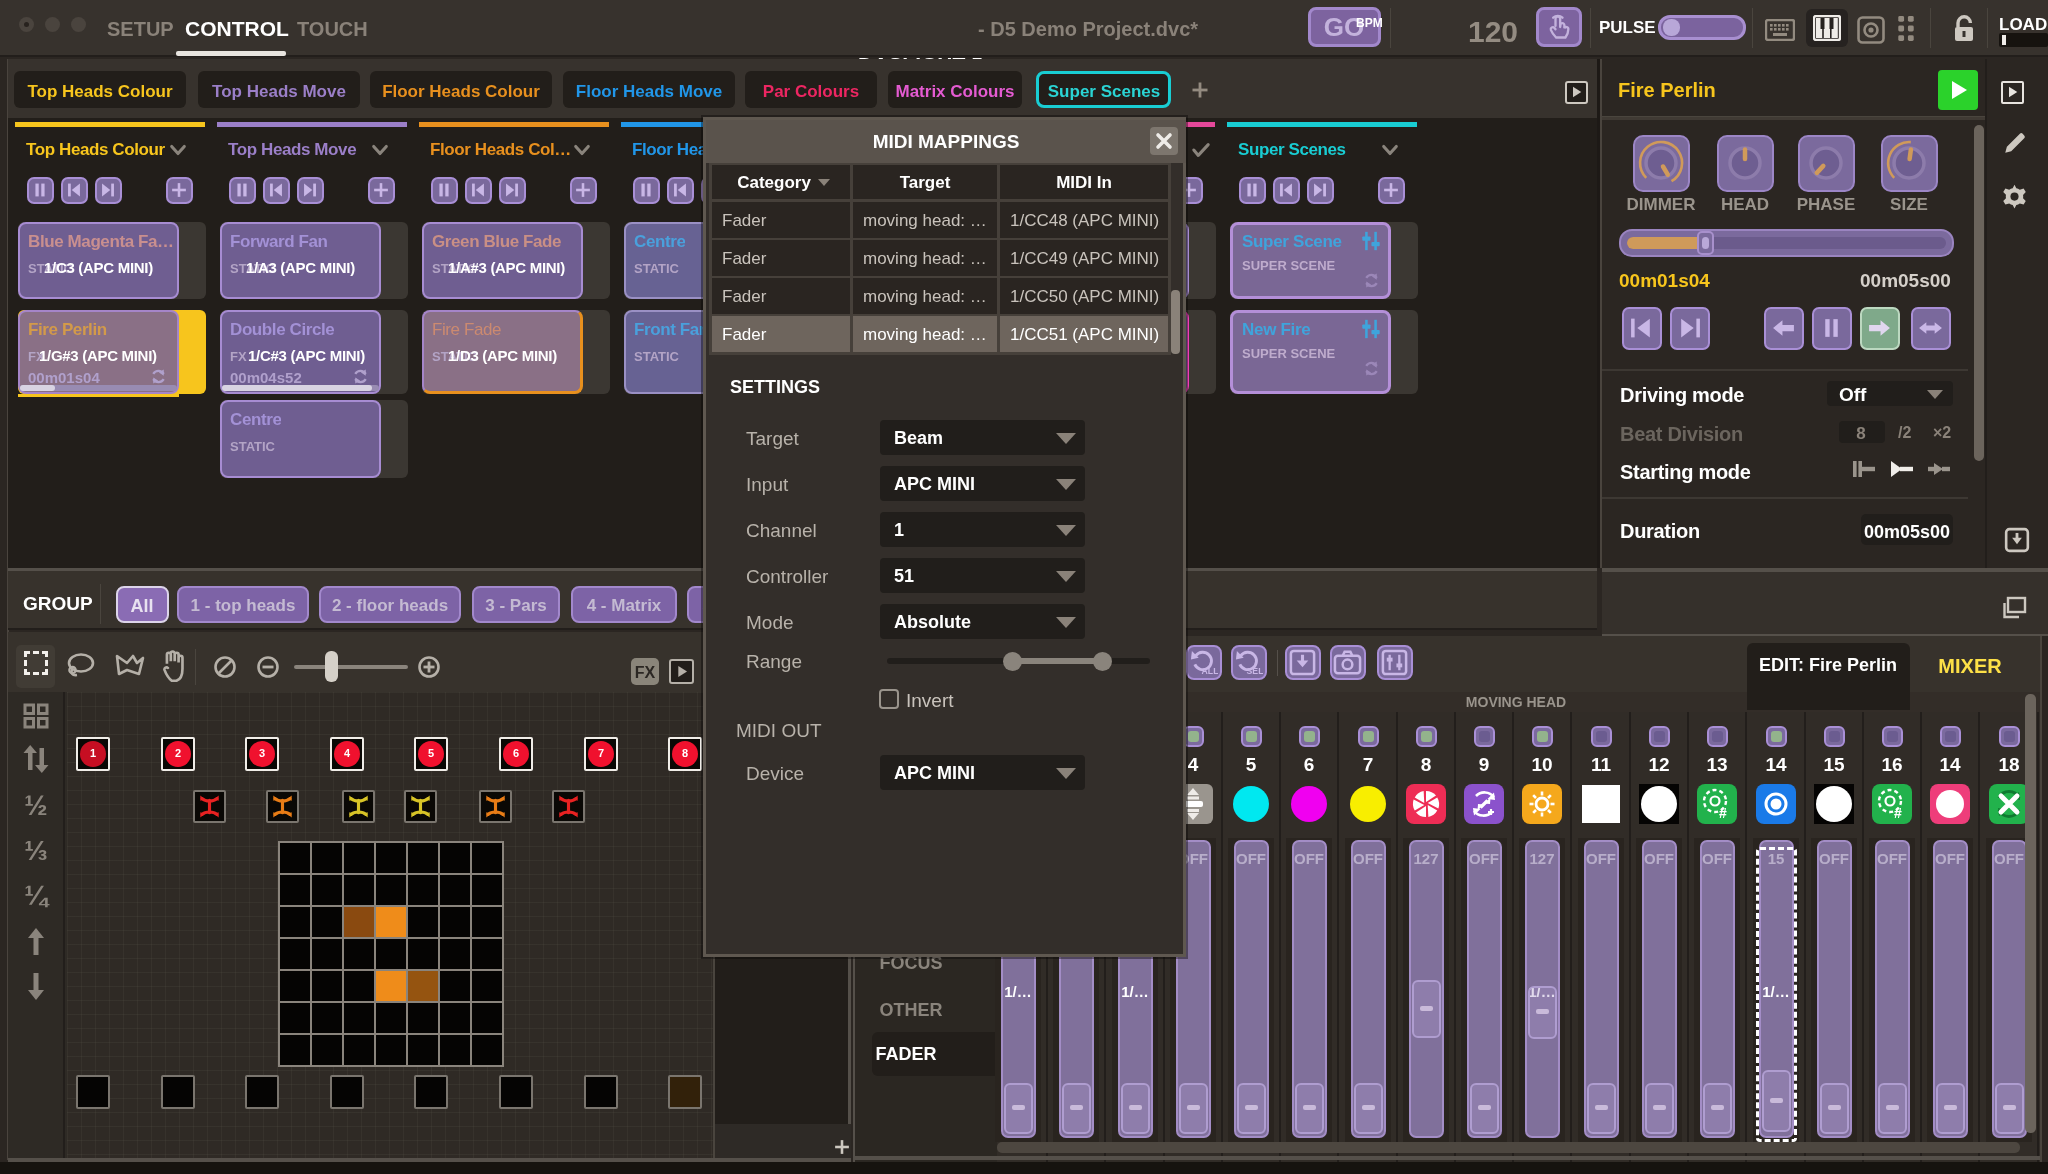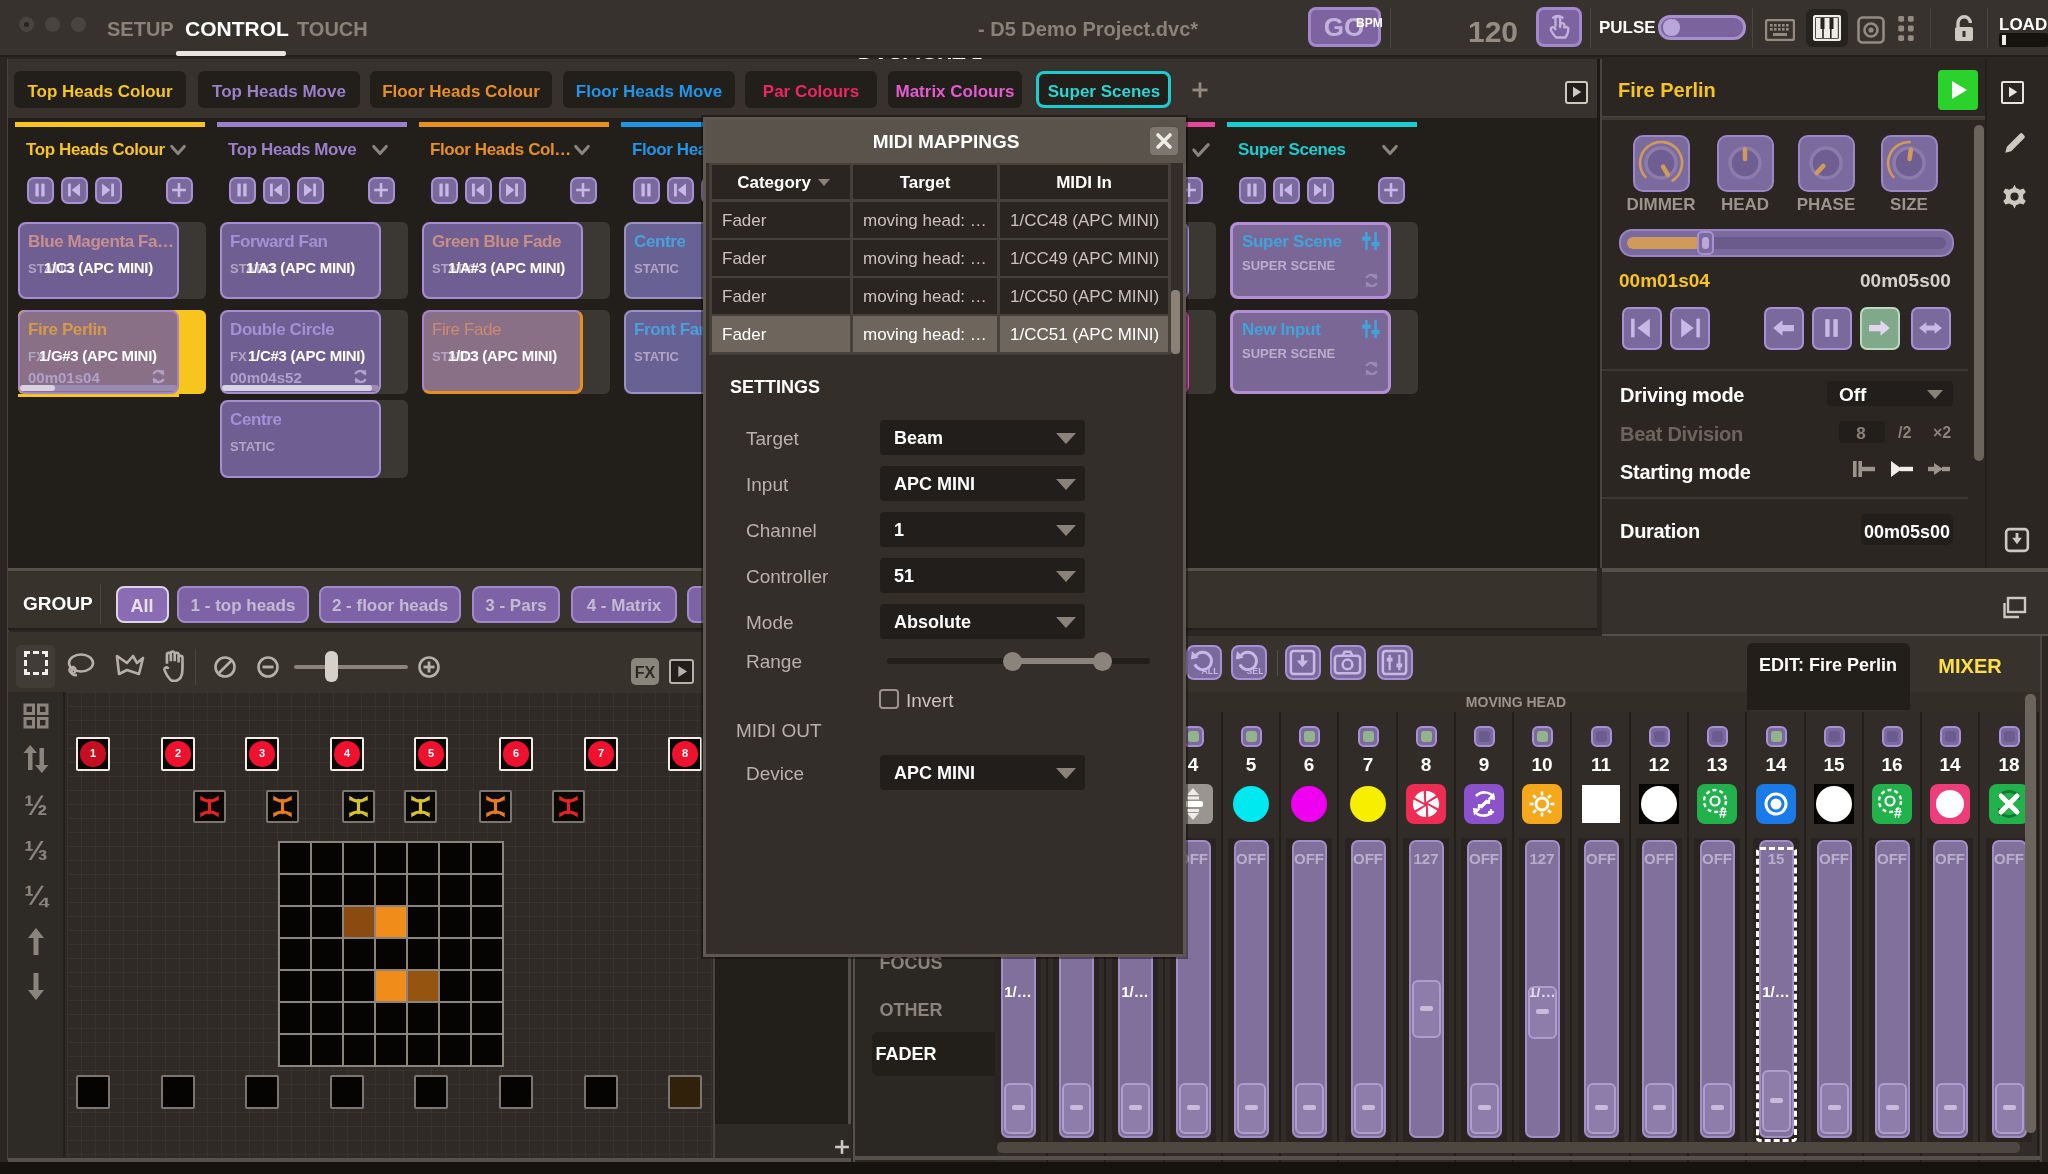--- a/index.html
+++ b/index.html
@@ -378,21 +378,21 @@
 <svg style="position:absolute;left:1361px;top:270px;" width="21" height="21" viewBox="0 0 24 24">
     <g fill="none" stroke="#9b87b8" stroke-width="2.6">
       <path d="M6 9 A 7 7 0 0 1 18 9"></path>
       <path d="M18 15 A 7 7 0 0 1 6 15"></path>
     </g>
     <path d="M18 4 L18 11 L12.5 7.5 Z" fill="#9b87b8"></path>
     <path d="M6 20 L6 13 L11.5 16.5 Z" fill="#9b87b8"></path>
   </svg>
 <div style="position:absolute;left:1230px;top:310px;width:188px;height:84px;background:#3b3732;border-radius:6px;"></div>
 <div style="position:absolute;left:1230px;top:310px;width:161px;height:84px;background:#7a6795;border:3px solid #b48fd8;border-radius:8px;"></div>
-<div style="position:absolute;left:1242px;top:321px;font-size:17px;color:#3fa4dc;font-weight:bold;white-space:nowrap;line-height:1;letter-spacing:-0.3px;">New Input</div>
+<div style="position:absolute;left:1242px;top:321px;font-size:17px;color:#3fa4dc;font-weight:bold;white-space:nowrap;line-height:1;letter-spacing:-0.3px;">New Fire</div>
 <div style="position:absolute;left:1242px;top:347px;font-size:13px;color:#bfaccd;font-weight:bold;white-space:nowrap;line-height:1;">SUPER SCENE</div>
 <svg style="position:absolute;left:1360px;top:318px;" width="22" height="22" viewBox="0 0 24 24">
     <g fill="#3fa4dc">
       <rect x="5.6" y="2" width="2.8" height="20"></rect>
       <rect x="2.5" y="7" width="9" height="4.6" rx="1"></rect>
       <rect x="15.6" y="2" width="2.8" height="20"></rect>
       <rect x="12.5" y="13" width="9" height="4.6" rx="1"></rect>
     </g>
   </svg>
 <svg style="position:absolute;left:1361px;top:358px;" width="21" height="21" viewBox="0 0 24 24">

